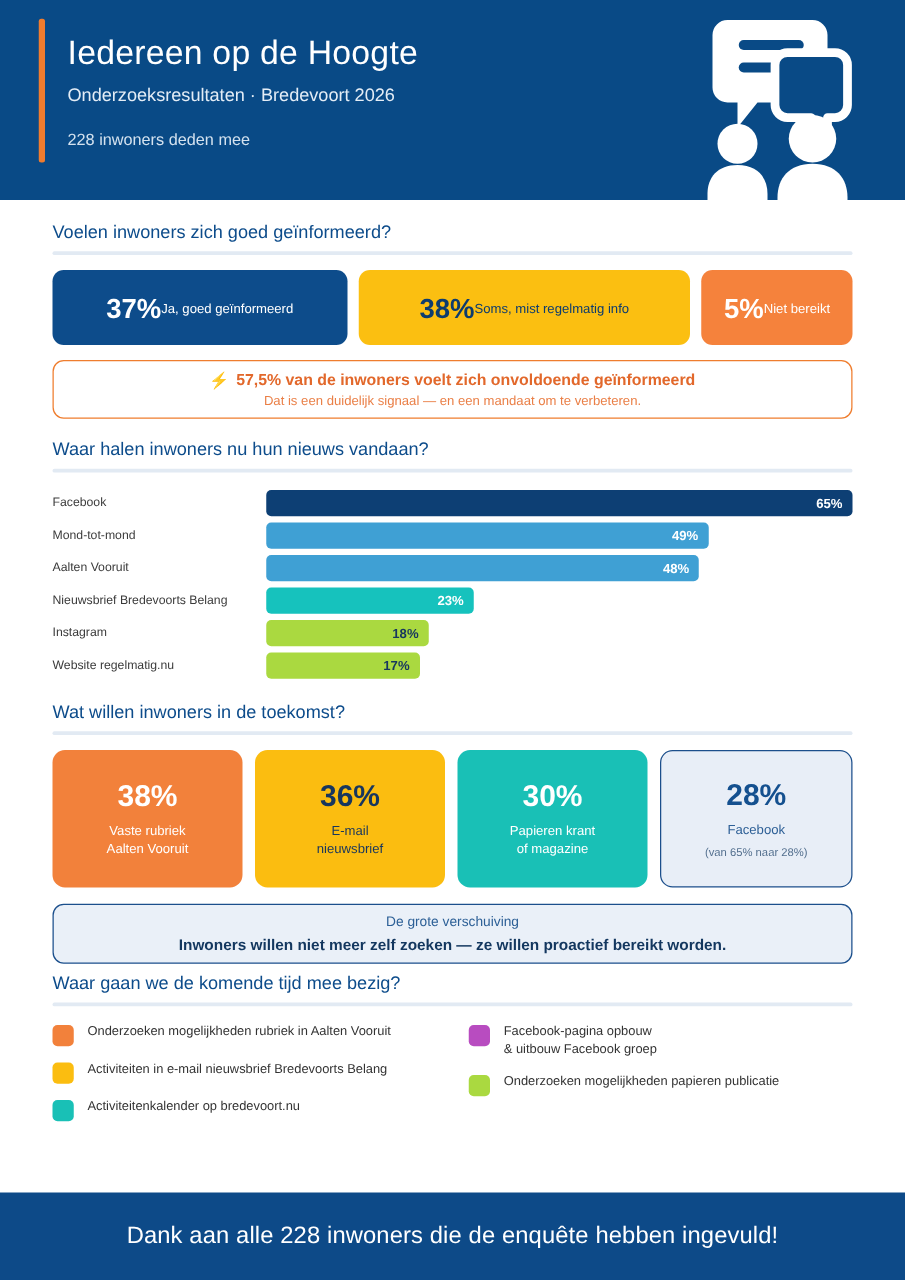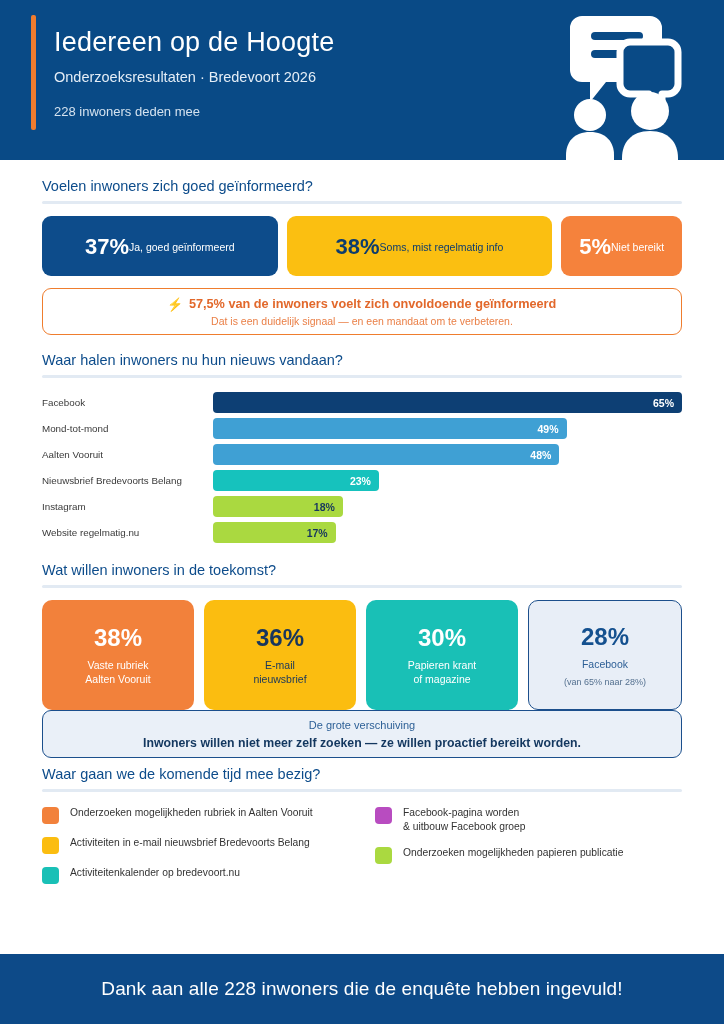--- a/index.html
+++ b/index.html
@@ -179,20 +179,21 @@
   .fc-light {
     background: #e8eef7;
     border: 1.6px solid #1c4f8c;
   }
   .fc-light .future-num { color: #14508f; }
   .fc-light .future-lab { color: #2d5f96; }
   .fc-light .future-note { color: #54708f; }
 
   
   .shift {
+    margin-top: 13px;
     background: #eaf0f8;
     border: 1.4px solid #1b4f8c;
     border-radius: 9px;
     height: 48px;
     display: flex;
     flex-direction: column;
     align-items: center;
     justify-content: center;
   }
   .shift-top { color: #2c5f96; font-size: 11px; }
@@ -418,21 +419,21 @@
           </div>
           <div class="action-item">
             <div class="action-swatch" style="background: rgb(25, 192, 182);"></div>
             <div class="action-text">Activiteitenkalender op bredevoort.nu</div>
           </div>
         </div>
       <div class="actions-col" id="actions-right">
           <div class="action-item">
             <div class="action-swatch" style="background: rgb(184, 76, 192);"></div>
             <div class="action-text">
-              <div>Facebook-pagina worden</div>
+              <div>Facebook-pagina opbouw</div>
               <div>&amp; uitbouw Facebook groep</div>
             </div>
           </div>
           <div class="action-item">
             <div class="action-swatch" style="background: rgb(170, 217, 64);"></div>
             <div class="action-text">Onderzoeken mogelijkheden papieren publicatie</div>
           </div>
         </div>
     </div>
   </div>

